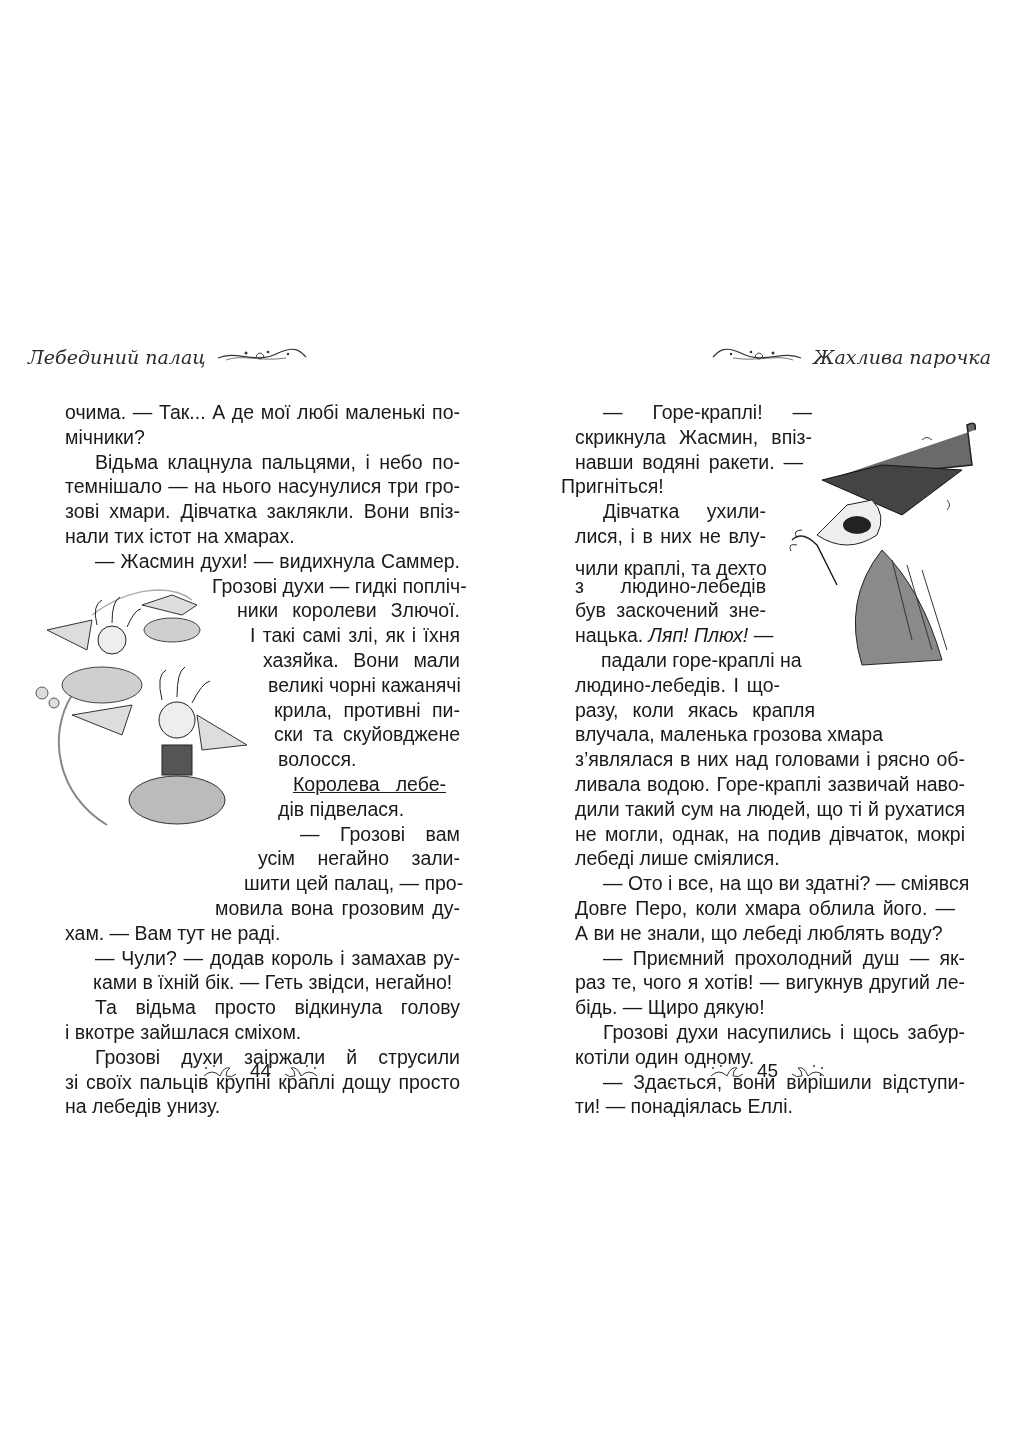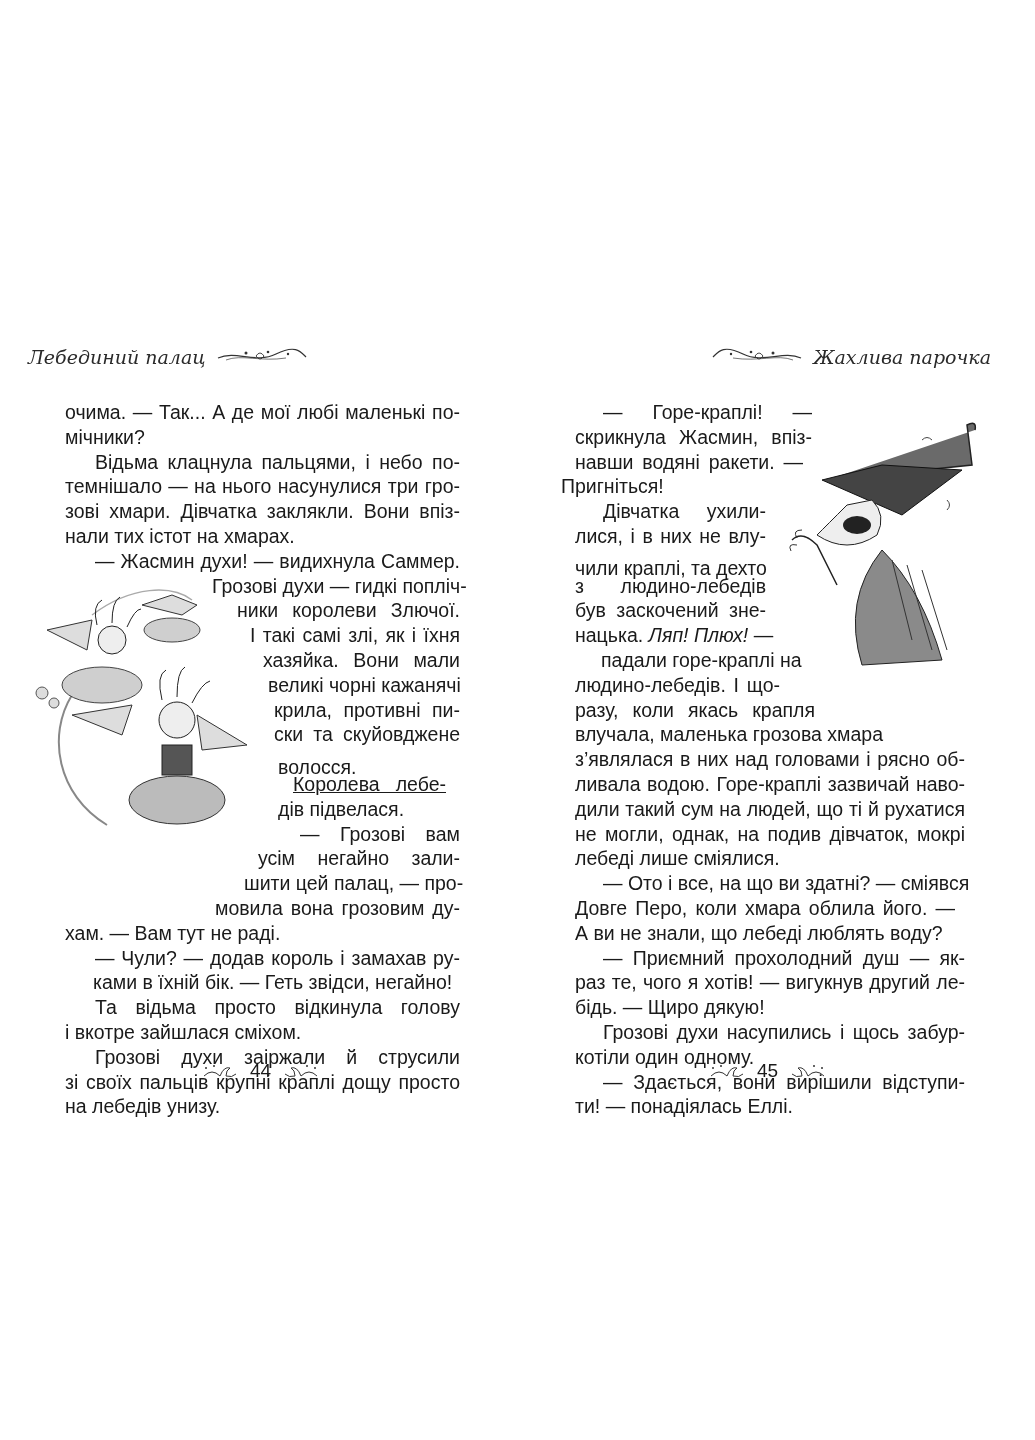--- a/index.html
+++ b/index.html
@@ -56,21 +56,21 @@
       <div class="line" style="left: 65px; width: 395px; top: 499.2px;">зові хмари. Дівчатка заклякли. Вони впіз-</div>
       <div class="line last" style="left: 65px; width: 395px; top: 524px;">нали тих істот на хмарах.</div>
       <div class="line" style="left: 95px; width: 365px; top: 548.8px;">— Жасмин духи! — видихнула Саммер.</div>
       <div class="line" style="left: 212px; width: 248px; top: 573.6px;">Грозові духи — гидкі попліч-</div>
       <div class="line" style="left: 237px; width: 223px; top: 598.4px;">ники королеви Злючої.</div>
       <div class="line" style="left: 250px; width: 210px; top: 623.2px;">І такі самі злі, як і їхня</div>
       <div class="line" style="left: 263px; width: 197px; top: 648px;">хазяйка. Вони мали</div>
       <div class="line" style="left: 268px; width: 192px; top: 672.8px;">великі чорні кажанячі</div>
       <div class="line" style="left: 274px; width: 186px; top: 697.6px;">крила, противні пи-</div>
       <div class="line" style="left: 274px; width: 186px; top: 722.4px;">ски та скуйовджене</div>
-      <div class="line last" style="left: 278px; width: 182px; top: 747.2px; margin-top: 8px;">волосся.</div>
+      <div class="line last" style="left: 278px; width: 182px; top: 747.2px;">волосся.</div>
       <div class="line" style="left: 293px; width: 153px; top: 772px; text-decoration: underline;">Королева лебе-</div>
       <div class="line last" style="left: 278px; width: 182px; top: 796.8px;">дів підвелася.</div>
       <div class="line" style="left: 300px; width: 160px; top: 821.6px;">— Грозові вам</div>
       <div class="line" style="left: 258px; width: 202px; top: 846.4px;">усім негайно зали-</div>
       <div class="line" style="left: 244px; width: 216px; top: 871.2px;">шити цей палац, — про-</div>
       <div class="line" style="left: 215px; width: 245px; top: 896px;">мовила вона грозовим ду-</div>
       <div class="line last" style="left: 65px; width: 395px; top: 920.8px;">хам. — Вам тут не раді.</div>
       <div class="line" style="left: 95px; width: 365px; top: 945.6px;">— Чули? — додав король і замахав ру-</div>
       <div class="line last" style="left: 65px; width: 395px; top: 970.4px; margin-left: 28px;">ками в їхній бік. — Геть звідси, негайно!</div>
       <div class="line" style="left: 95px; width: 365px; top: 995.2px;">Та відьма просто відкинула голову</div>

